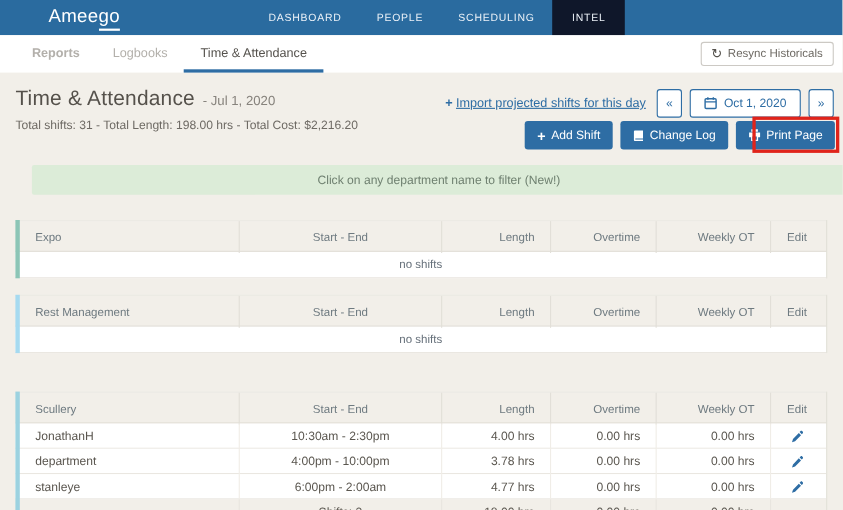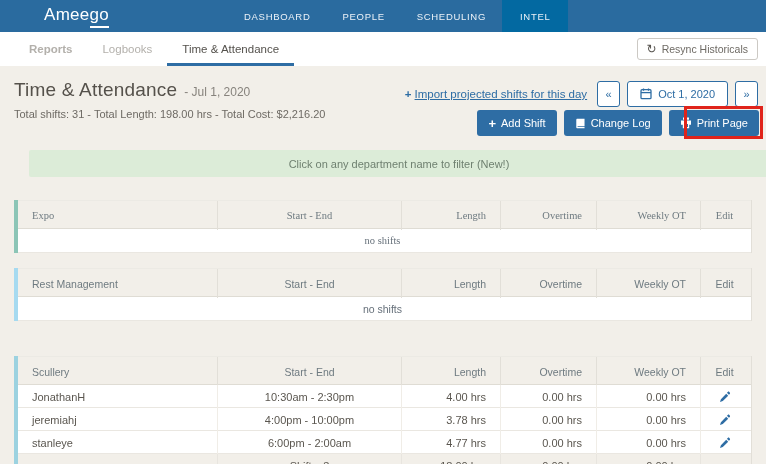--- a/index.html
+++ b/index.html
@@ -19,21 +19,21 @@
   .brand {
     margin-left:44px; color:#fff; font-size:17px; font-weight:500;
     letter-spacing:.3px; cursor:pointer; display:flex;
   }
   .brand .u { border-bottom:2px solid #fff; padding-bottom:1px; }
   .nav-items { position:absolute; left:228px; top:0; height:32px; display:flex; }
   .nav-item {
     height:32px; display:flex; align-items:center; padding:0 16px;
     color:#ecf2f8; font-size:9.5px; letter-spacing:.7px; cursor:pointer;
   }
-  .nav-item.active { background:#0369a1; padding:0 18px; }
+  .nav-item.active { background:#0f172a; padding:0 18px; }
 
   
   .subnav {
     position:absolute; top:32px; left:0; width:766px; height:34px;
     background:#fff; display:flex; align-items:stretch;
   }
   .tab {
     position:relative; display:flex; align-items:center; padding:0 15px;
     font-size:11.5px; color:#b3b0ab; cursor:pointer;
   }
@@ -196,21 +196,21 @@
         </svg>
     </span>
     <span>Print Page</span>
   </button>
 </div>
 
 <div class="red-ring"></div>
 
 <div class="banner">Click on any department name to filter (New!)</div>
 
-<div class="dept-table t-expo" style="top:200px;font-family:Liberation Serif, serif;">
+<div class="dept-table t-expo" style="top:200px;">
   <div class="accent"></div>
   <div class="thead">
     <div class="dept-name">Expo</div>
     <div class="c-center">Start - End</div>
     <div class="c-right">Length</div>
     <div class="c-right">Overtime</div>
     <div class="c-right">Weekly OT</div>
     <div class="c-center">Edit</div>
   </div>
   <div class="empty-row">no shifts</div>
@@ -251,21 +251,21 @@
           <span class="icon">
             <svg width="12" height="12" viewBox="0 0 12 12">
               <path fill="#2e6da4" d="M10.8 2.9c.4-.4.4-1.1 0-1.5l-.5-.5c-.4-.4-1.1-.4-1.5 0l-.9.9 2 2 .9-.9zM1.9 8.2L1 11l2.8-.9 5.4-5.4-2-2-5.3 5.5z"></path>
             </svg>
           </span>
         </button>
       </div>
   </div>
 
   <div class="trow">
-    <div class="name">jeremiahj</div>
+    <div class="name">department</div>
     <div class="c-center">4:00pm - 10:00pm</div>
     <div class="c-right">3.78 hrs</div>
     <div class="c-right">0.00 hrs</div>
     <div class="c-right">0.00 hrs</div>
     <div class="c-center">
         <button class="edit-btn">
           <span class="icon">
             <svg width="12" height="12" viewBox="0 0 12 12">
               <path fill="#2e6da4" d="M10.8 2.9c.4-.4.4-1.1 0-1.5l-.5-.5c-.4-.4-1.1-.4-1.5 0l-.9.9 2 2 .9-.9zM1.9 8.2L1 11l2.8-.9 5.4-5.4-2-2-5.3 5.5z"></path>
             </svg>

